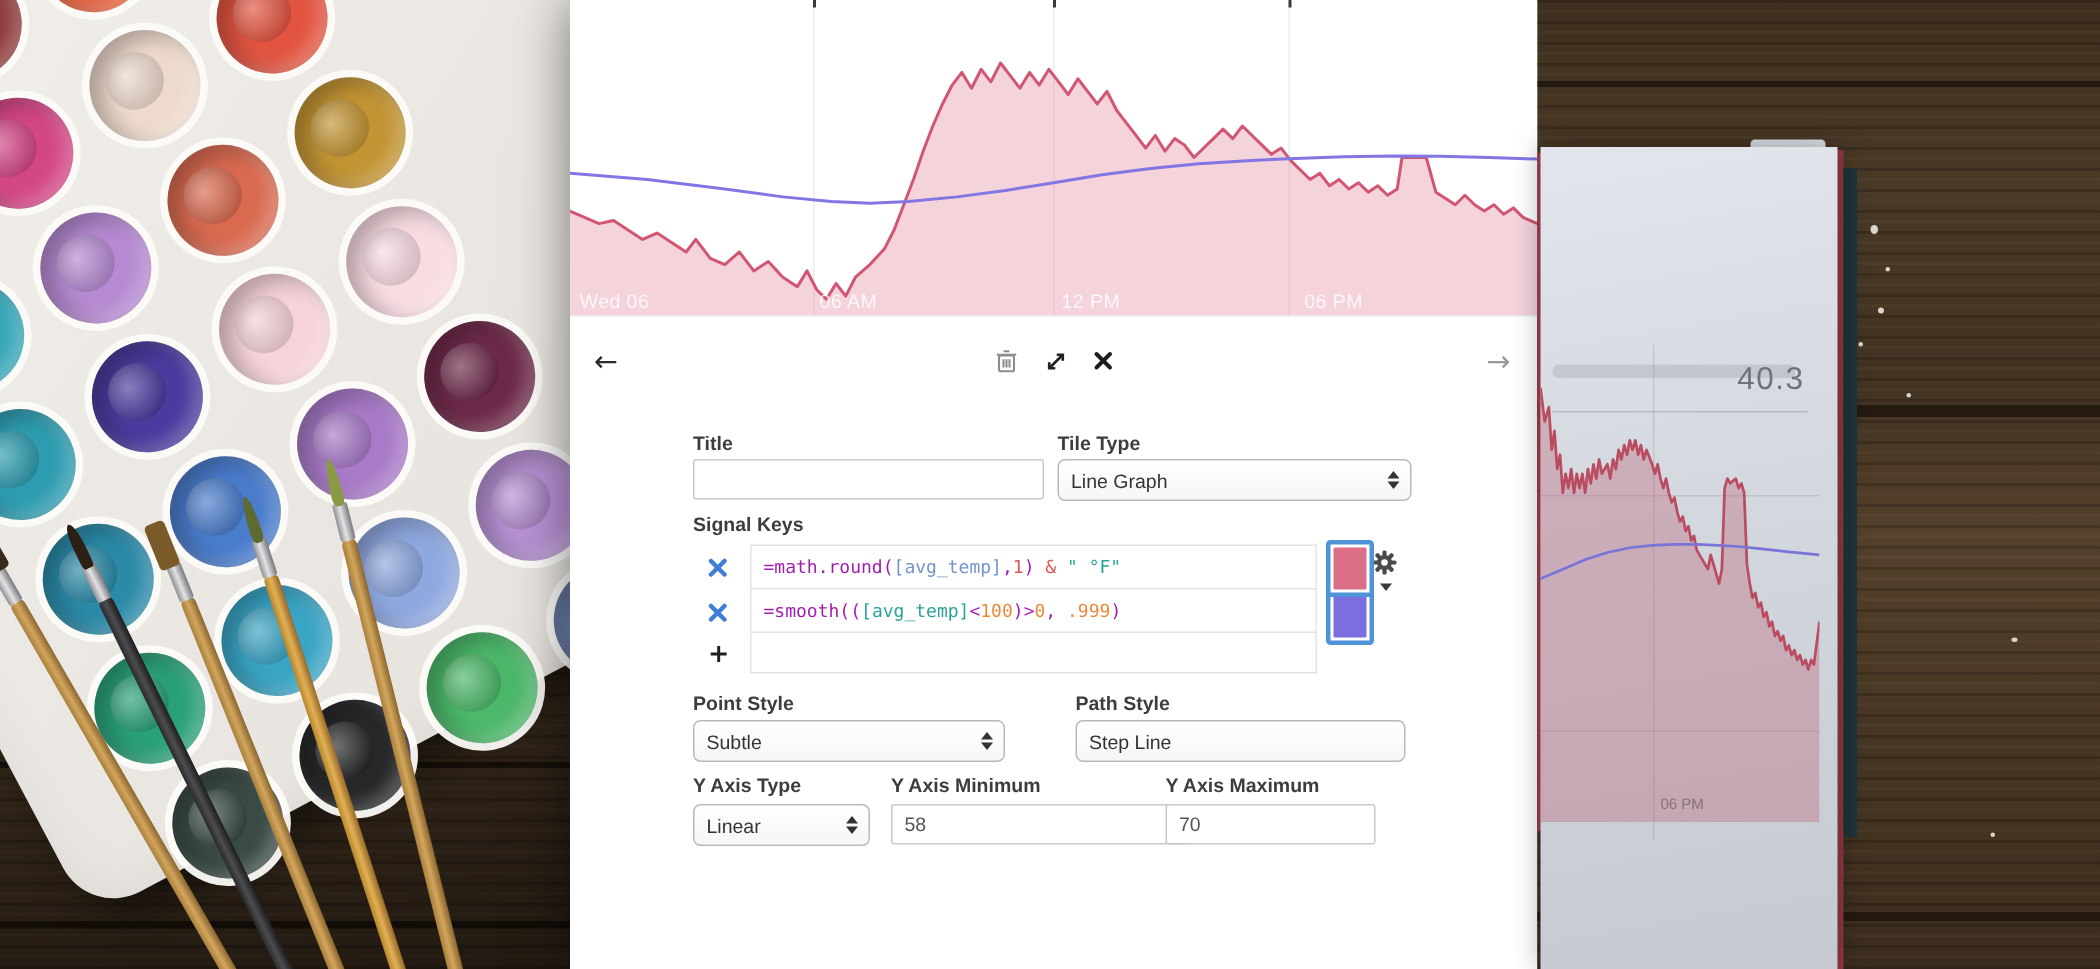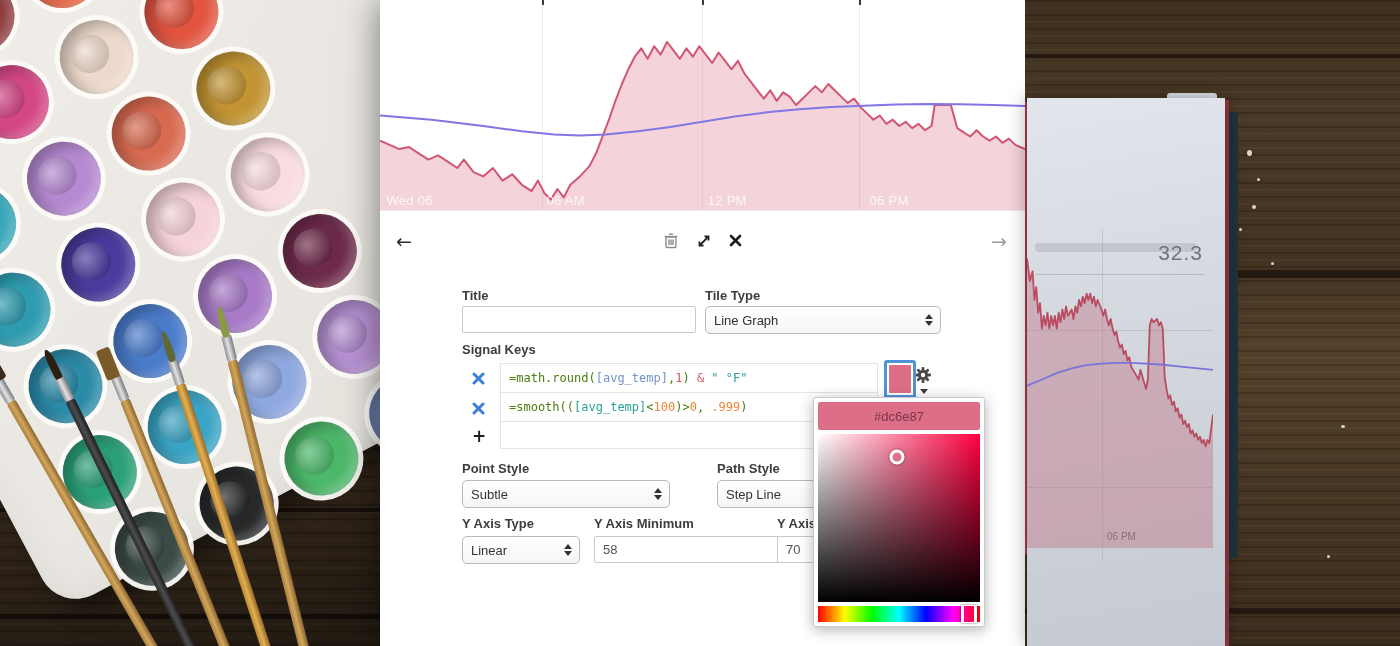--- a/index.html
+++ b/index.html
@@ -50,21 +50,21 @@
   .text-input{position:absolute;border:1px solid #c9c9c9;border-radius:2px;background:#fff;
       font-size:13px;color:#555;padding:0 8px;box-sizing:border-box;height:27px;font-family:"Liberation Sans",sans-serif;}
   .select{position:absolute;height:28px;border:1px solid #b9b9b9;border-radius:5px;background:linear-gradient(#fff,#f6f6f6);
       display:flex;align-items:center;font-size:13px;color:#333;padding:0 8px;box-sizing:border-box;cursor:pointer;}
   .select .stepper{position:absolute;right:7px;top:50%;transform:translateY(-50%);display:flex;flex-direction:column;gap:2px;}
   .tri-up{width:0;height:0;border-left:4px solid transparent;border-right:4px solid transparent;border-bottom:5px solid #333;}
   .tri-dn{width:0;height:0;border-left:4px solid transparent;border-right:4px solid transparent;border-top:5px solid #333;}
   .expr-row{position:absolute;left:120px;width:378px;background:#fff;border:1px solid #e3e3e3;box-sizing:border-box;
       font-family:"DejaVu Sans Mono",monospace;font-size:12px;display:flex;align-items:center;padding:0 8px;white-space:pre;cursor:text;}
   .row-x{position:absolute;left:92px;width:16px;height:16px;cursor:pointer;}
-  .tok-code{color:#4d7c0f;} .tok-key1{color:#7494c8;} .tok-key2{color:#2aa39b;}
+  .tok-code{color:#a21caf;} .tok-key1{color:#7494c8;} .tok-key2{color:#2aa39b;}
   .tok-num1{color:#e05555;} .tok-num2{color:#ef8537;} .tok-op{color:#e05555;} .tok-str{color:#2aa39b;}
   .swatch{position:absolute;width:22px;height:28px;border:3px solid #4f93d8;border-radius:3px;background:#fff;padding:2px;cursor:pointer;}
   .swatch .chip{width:100%;height:100%;border-radius:1px;}
   
   #color-popup{position:absolute;left:433px;top:397px;width:172px;background:#fff;border:1px solid #c9c9c9;border-radius:3px;
       box-shadow:0 3px 14px rgba(0,0,0,0.3);padding:4px;box-sizing:border-box;z-index:60;}
   #cp-header{height:28px;display:flex;align-items:center;justify-content:center;
       font-size:13px;color:#7c3648;border-radius:2px;}
   #cp-sv{position:relative;margin-top:4px;height:168px;cursor:crosshair;
       background:linear-gradient(to bottom, rgba(0,0,0,0) 0%, #000 100%),
@@ -304,29 +304,20 @@
       <span class="stepper">
           <span class="tri-up"></span>
           <span class="tri-dn"></span>
         </span>
     </div>
     <div class="fld-label" style="left:214px;top:516px;text-align:right;">Y Axis Minimum</div>
     <input class="text-input" style="left: 214px; top: 536px; width: 200px;" value="58">
     <div class="fld-label" style="left:397px;top:516px;">Y Axis Maximum</div>
     <input class="text-input" style="left: 397px; top: 536px; width: 140px;" value="70">
 
-    <div id="color-popup">
-      <div id="cp-header" style="background: rgb(220, 110, 135);">#dc6e87</div>
-      <div id="cp-sv">
-        <div id="cp-cursor" style="left: 49%; top: 13.5%;"></div>
-      </div>
-      <div id="cp-hue">
-        <div id="cp-hue-handle" style="left: 93.5%;"></div>
-      </div>
-    </div>
   </div>
 
   <div id="bg-right" class="wood">
     <div style="position:absolute;inset:0;background:rgba(15,10,5,0.25);"></div>
     <div class="plank-gap" style="top:54px;height:4px;"></div>
     <div class="plank-gap" style="top:270px;height:8px;"></div>
     <div class="plank-gap" style="top:608px;height:6px;"></div>
     <div class="splat" style="left:222px;top:150px;width:5px;height:6px;"></div>
     <div class="splat" style="left:232px;top:178px;width:3px;height:3px;"></div>
     <div class="splat" style="left:227px;top:205px;width:4px;height:4px;"></div>
@@ -335,21 +326,21 @@
     <div class="splat" style="left:316px;top:425px;width:4px;height:3px;"></div>
     <div class="splat" style="left:302px;top:555px;width:3px;height:3px;"></div>
 
     <div id="mini-tab"></div>
     <div id="red-page-edge"></div>
     <div id="mini-stack-red"></div>
     <div id="mini-stack-dark"></div>
 
     <div id="mini-card">
       <div id="mini-skel"></div>
-      <div id="mini-value">32.3</div>
+      <div id="mini-value">40.3</div>
       <div id="mini-div"></div>
       <div class="mini-grid-v" style="left:75px;top:132px;height:330px;"></div>
       <div class="mini-grid-h" style="left:0;top:232px;width:186px;"></div>
       <div class="mini-grid-h" style="left:0;top:389px;width:186px;"></div>
       <div id="mini-chart">
         <svg id="chart-mini" viewBox="0 0 100 100" preserveAspectRatio="none" width="186" height="318">
             <path d="M0,9 L1.5,16 L3,13 L4,22 L5,18 L6,26 L7,23 L8,31 L9,27 L10,30 L11,26 L12,31 L13,27 L14,30 L15,27 L16,31 L17,26 L18,29 L19,25 L20,28 L21,24 L22,27 L24,25 L25,28 L26,24 L27,26 L28,22 L29,24 L30,21 L31,23 L32,20 L33,22 L34,20 L35,23 L36,21 L37,24 L38,22 L40,25 L41,27 L42,25 L43,28 L44,30 L45,28 L46,31 L47,33 L48,32 L49,35 L50,37 L51,36 L52,39 L53,38 L54,41 L55,40 L56,43 L58,45 L60,47 L61,44 L62,46 L63,48 L64,50 L65,47 L66,30 L67,28 L68,29 L70,28 L71,30 L72,29 L73,31 L74,46 L75,50 L76,53 L77,52 L78,55 L79,54 L80,57 L81,56 L82,59 L83,58 L84,61 L85,60 L86,62 L87,61 L88,64 L89,63 L90,65 L91,64 L92,66 L93,65 L94,67 L95,66 L96,68 L97,66 L98,67 L100,58 L100,100 L0,100 Z" fill="rgba(190,95,115,0.35)" stroke="none"></path>
             <path d="M0,9 L1.5,16 L3,13 L4,22 L5,18 L6,26 L7,23 L8,31 L9,27 L10,30 L11,26 L12,31 L13,27 L14,30 L15,27 L16,31 L17,26 L18,29 L19,25 L20,28 L21,24 L22,27 L24,25 L25,28 L26,24 L27,26 L28,22 L29,24 L30,21 L31,23 L32,20 L33,22 L34,20 L35,23 L36,21 L37,24 L38,22 L40,25 L41,27 L42,25 L43,28 L44,30 L45,28 L46,31 L47,33 L48,32 L49,35 L50,37 L51,36 L52,39 L53,38 L54,41 L55,40 L56,43 L58,45 L60,47 L61,44 L62,46 L63,48 L64,50 L65,47 L66,30 L67,28 L68,29 L70,28 L71,30 L72,29 L73,31 L74,46 L75,50 L76,53 L77,52 L78,55 L79,54 L80,57 L81,56 L82,59 L83,58 L84,61 L85,60 L86,62 L87,61 L88,64 L89,63 L90,65 L91,64 L92,66 L93,65 L94,67 L95,66 L96,68 L97,66 L98,67 L100,58" fill="none" stroke="#b94c60" stroke-width="1.8" vector-effect="non-scaling-stroke" stroke-linejoin="round"></path>
             <path d="M0,49 L8,47 L16,45 L24,43.5 L32,42.5 L40,42 L48,41.8 L56,41.8 L64,42 L72,42.3 L80,42.8 L88,43.3 L100,44" fill="none" stroke="#7a74d8" stroke-width="1.8" vector-effect="non-scaling-stroke" stroke-linejoin="round"></path>
           </svg>

